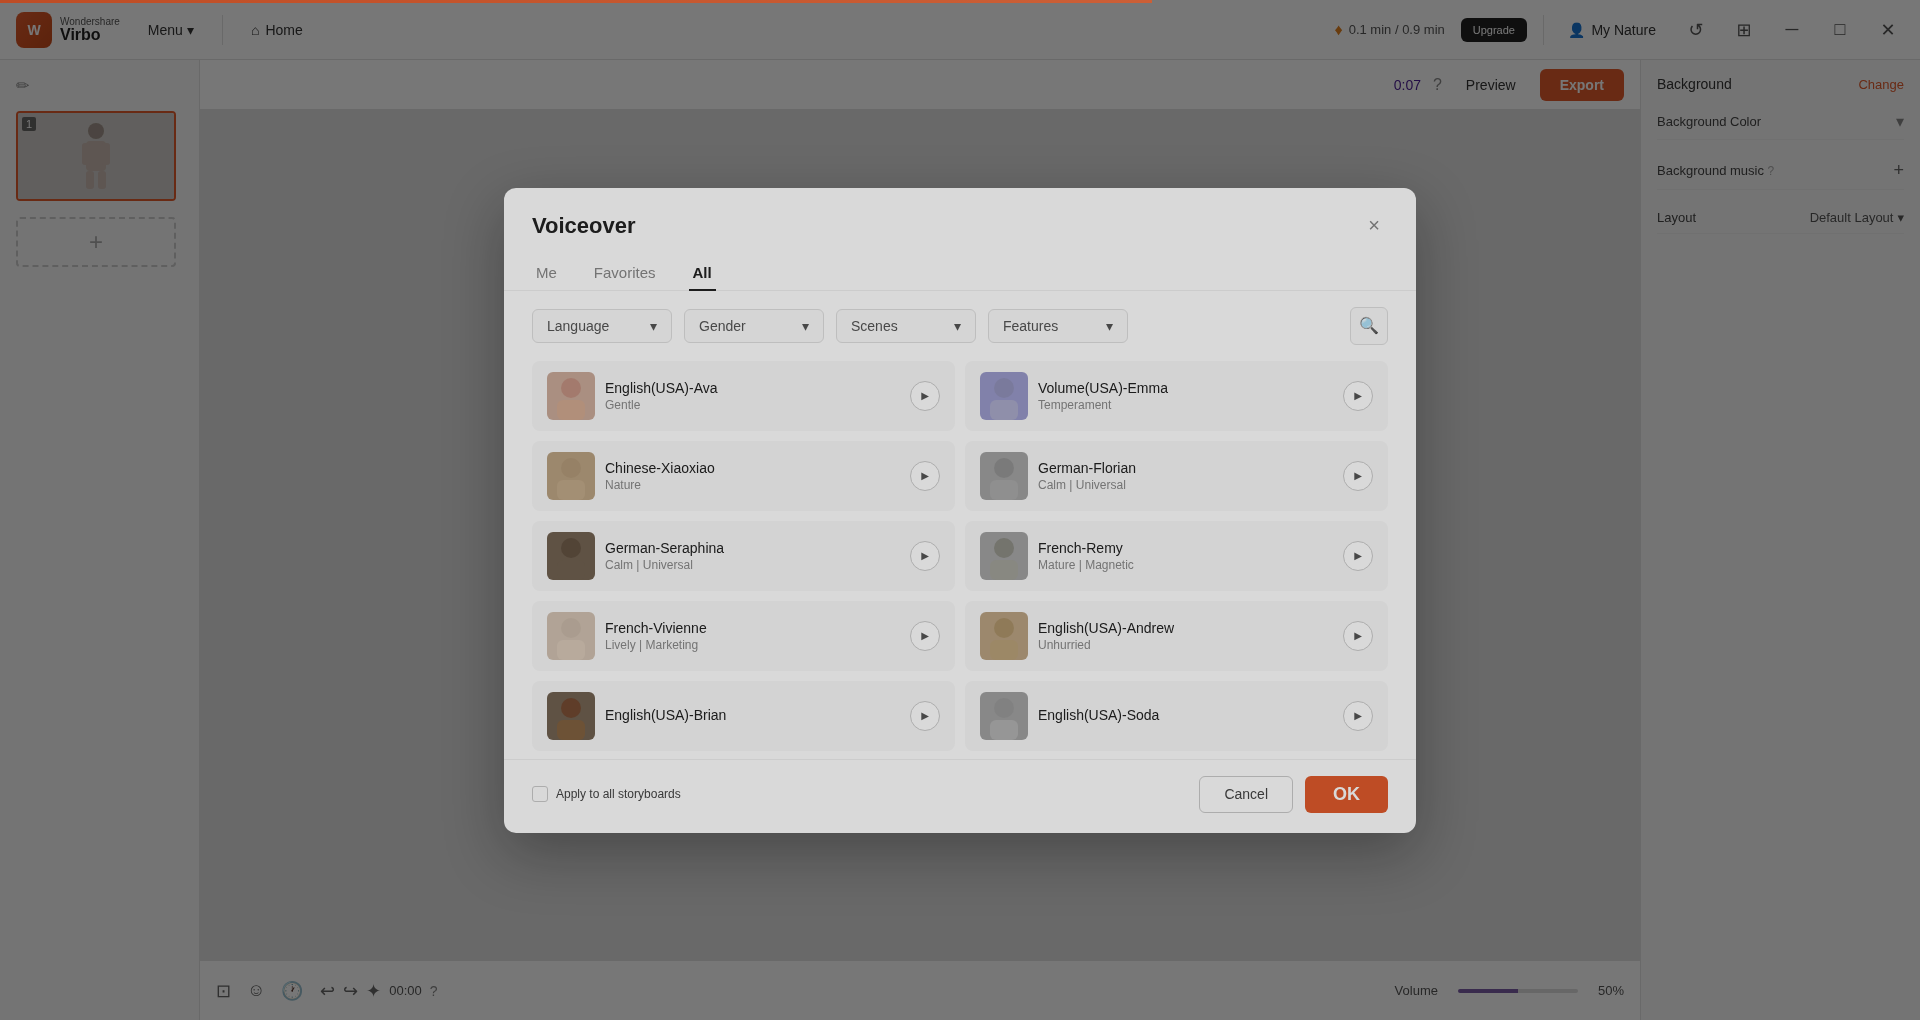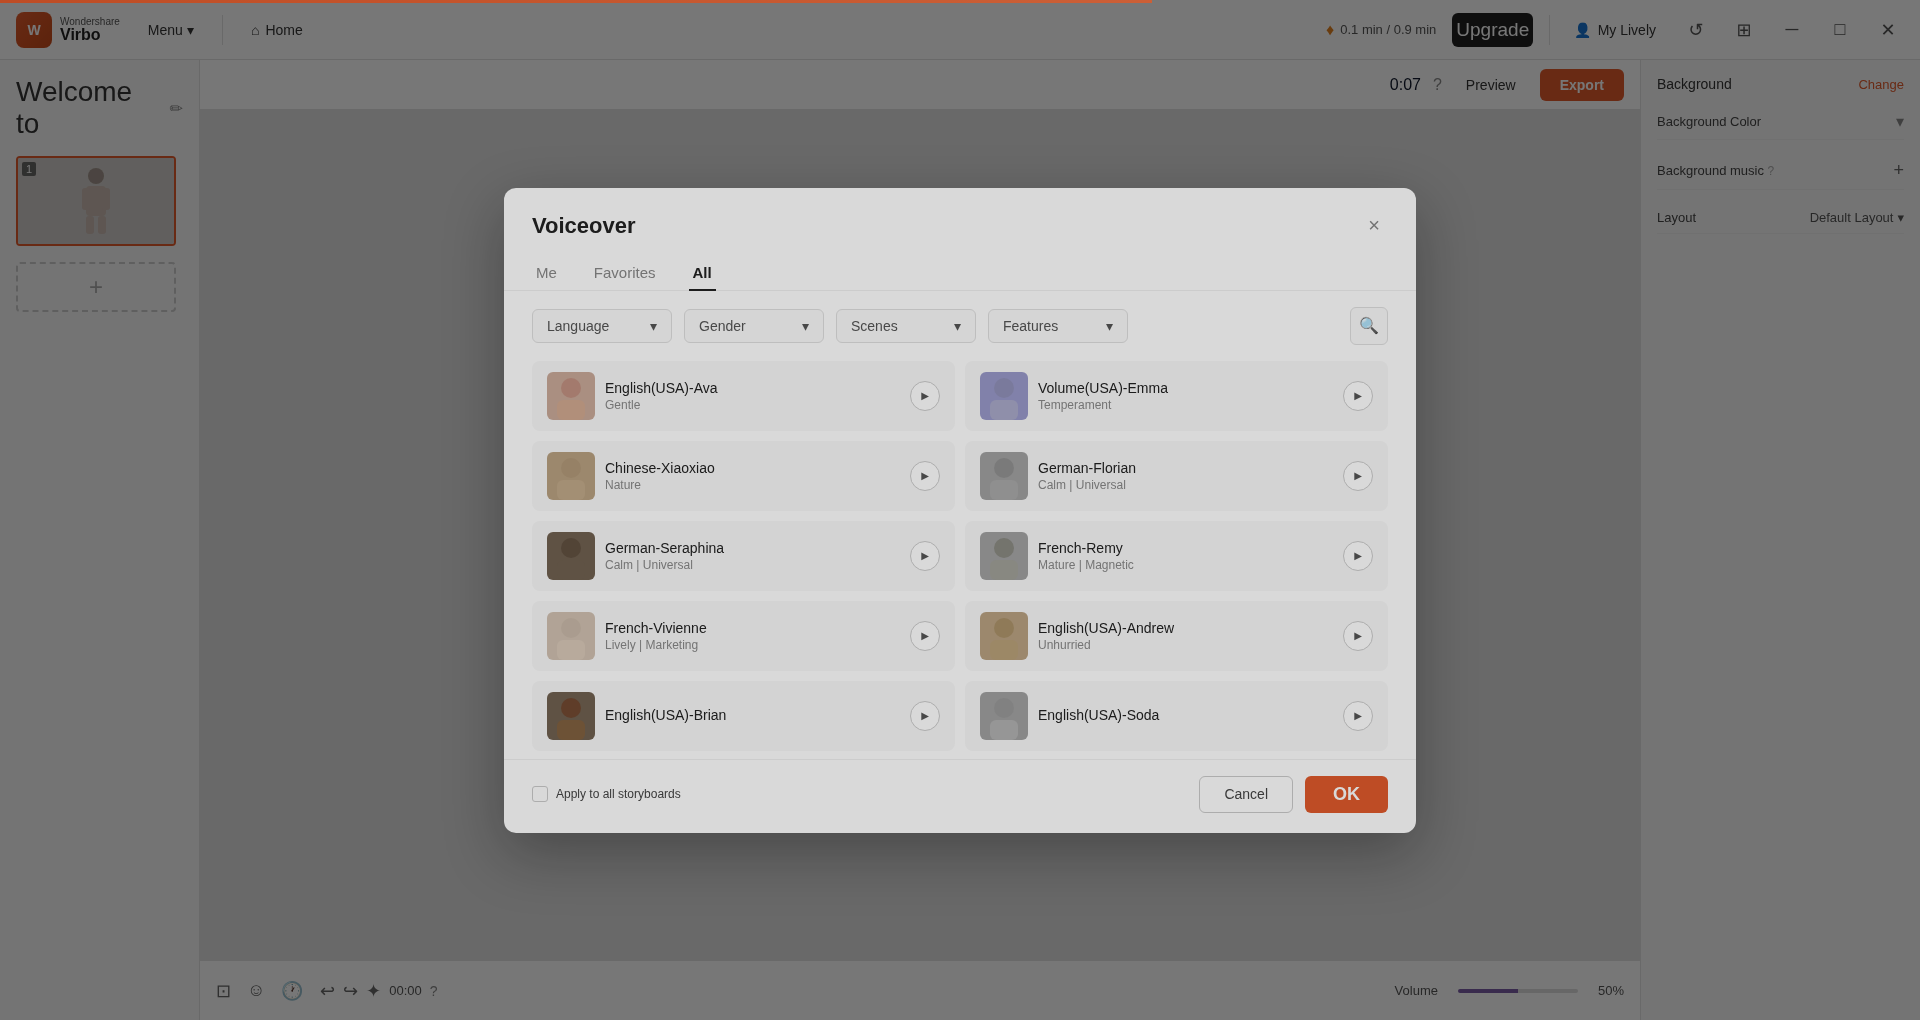--- a/index.html
+++ b/index.html
@@ -90,22 +90,22 @@
     .coin-icon {
       color: #e08020;
       font-size: 16px;
     }
 
     .upgrade-btn {
       background: #222;
       color: white;
       border: none;
       border-radius: 6px;
-      padding: 6px 4px;
-      font-size: 19px;
+      padding: 6px 12px;
+      font-size: 11px;
       cursor: pointer;
     }
 
     .account-area {
       display: flex;
       align-items: center;
       gap: 6px;
       font-size: 14px;
       color: #333;
       cursor: pointer;
@@ -214,22 +214,22 @@
       background: #fff;
       border-bottom: 1px solid #e0e0e0;
       display: flex;
       align-items: center;
       justify-content: flex-end;
       padding: 0 16px;
       gap: 12px;
     }
 
     .time-display {
-      font-size: 16px;
-      color: #0f172a;
+      font-size: 14px;
+      color: #4c1d95;
     }
 
     .preview-btn {
       font-size: 14px;
       color: #333;
       background: transparent;
       border: none;
       cursor: pointer;
       padding: 6px 12px;
     }
@@ -636,21 +636,21 @@
     </div>
 
     <button class="upgrade-btn">
       <span>Upgrade</span>
     </button>
 
     <div class="divider-v"></div>
 
     <div class="account-area">
       <span>👤</span>
-      <span>My Lively</span>
+      <span>My Nature</span>
     </div>
 
     <button class="topbar-icon-btn">
       <span>↺</span>
     </button>
     <button class="topbar-icon-btn">
       <span>⊞</span>
     </button>
     <button class="topbar-icon-btn">
       <span>─</span>
@@ -660,21 +660,20 @@
     </button>
     <button class="topbar-icon-btn">
       <span>✕</span>
     </button>
   </div>
 
   <div class="main-area">
 
     <div class="left-panel">
       <div class="welcome-text">
-        <span>Welcome to</span>
         <span class="edit-icon-small">✏</span>
       </div>
 
       <div class="slide-thumb">
         <span class="slide-num">1</span>
         <div class="slide-thumb-inner">
 
           <svg width="40" height="70" viewBox="0 0 40 70">
             <circle cx="20" cy="10" r="8" fill="#a0938a"></circle>
             <rect x="10" y="20" width="20" height="30" rx="4" fill="#c8b8b0"></rect>

